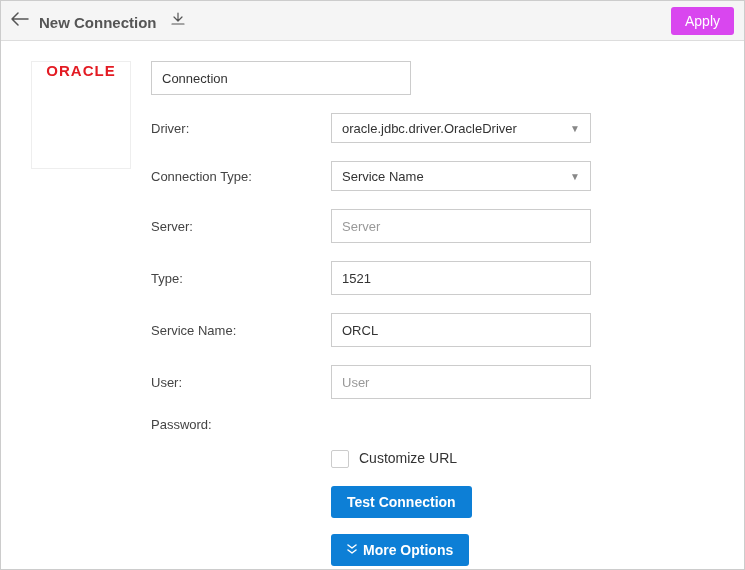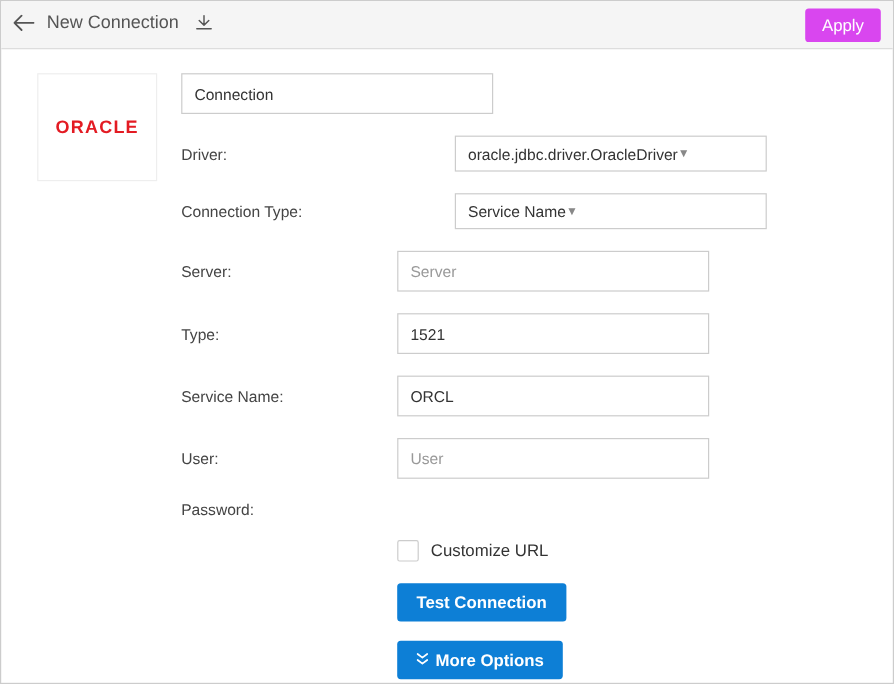--- a/index.html
+++ b/index.html
@@ -20,22 +20,23 @@
       display: flex;
       align-items: center;
       justify-content: space-between;
       background: #f5f5f5;
       border-bottom: 1px solid #ddd;
       padding: 6px 10px;
       height: 40px;
     }
     .header-left {
       display: flex;
-      align-items: flex-start;
+      align-items: flex-end;
       gap: 10px;
+      font-weight: bold;
     }
     .back-arrow {
       font-size: 18px;
       color: #555;
       cursor: pointer;
     }
     .page-title {
       font-size: 15px;
       color: #555;
     }
@@ -54,24 +55,23 @@
       border-radius: 3px;
       cursor: pointer;
     }
     .content {
       display: flex;
       padding: 20px 30px;
       gap: 20px;
     }
     .logo-box {
       width: 100px;
-      height: 90px;
+      height: 108px;
       border: 1px solid #eee;
       display: flex;
-      align-items: center;
       justify-content: center;
       background: #fff;
       flex-shrink: 0;
     }
     .logo-text {
       color: #e31b23;
       font-weight: bold;
       font-size: 15px;
       letter-spacing: 1px;
     }
@@ -103,23 +103,23 @@
     .text-input::placeholder {
       color: #999;
     }
     .select-box {
       width: 100%;
       height: 30px;
       border: 1px solid #ccc;
       background: #fff;
       display: flex;
       align-items: center;
+      justify-content: space-between;
       padding: 0 10px;
       cursor: pointer;
-      margin-left: 48px;
     }
     .select-value {
       color: #333;
       font-size: 13px;
     }
     .chevron {
       color: #888;
       font-size: 10px;
     }
     .checkbox-row {

